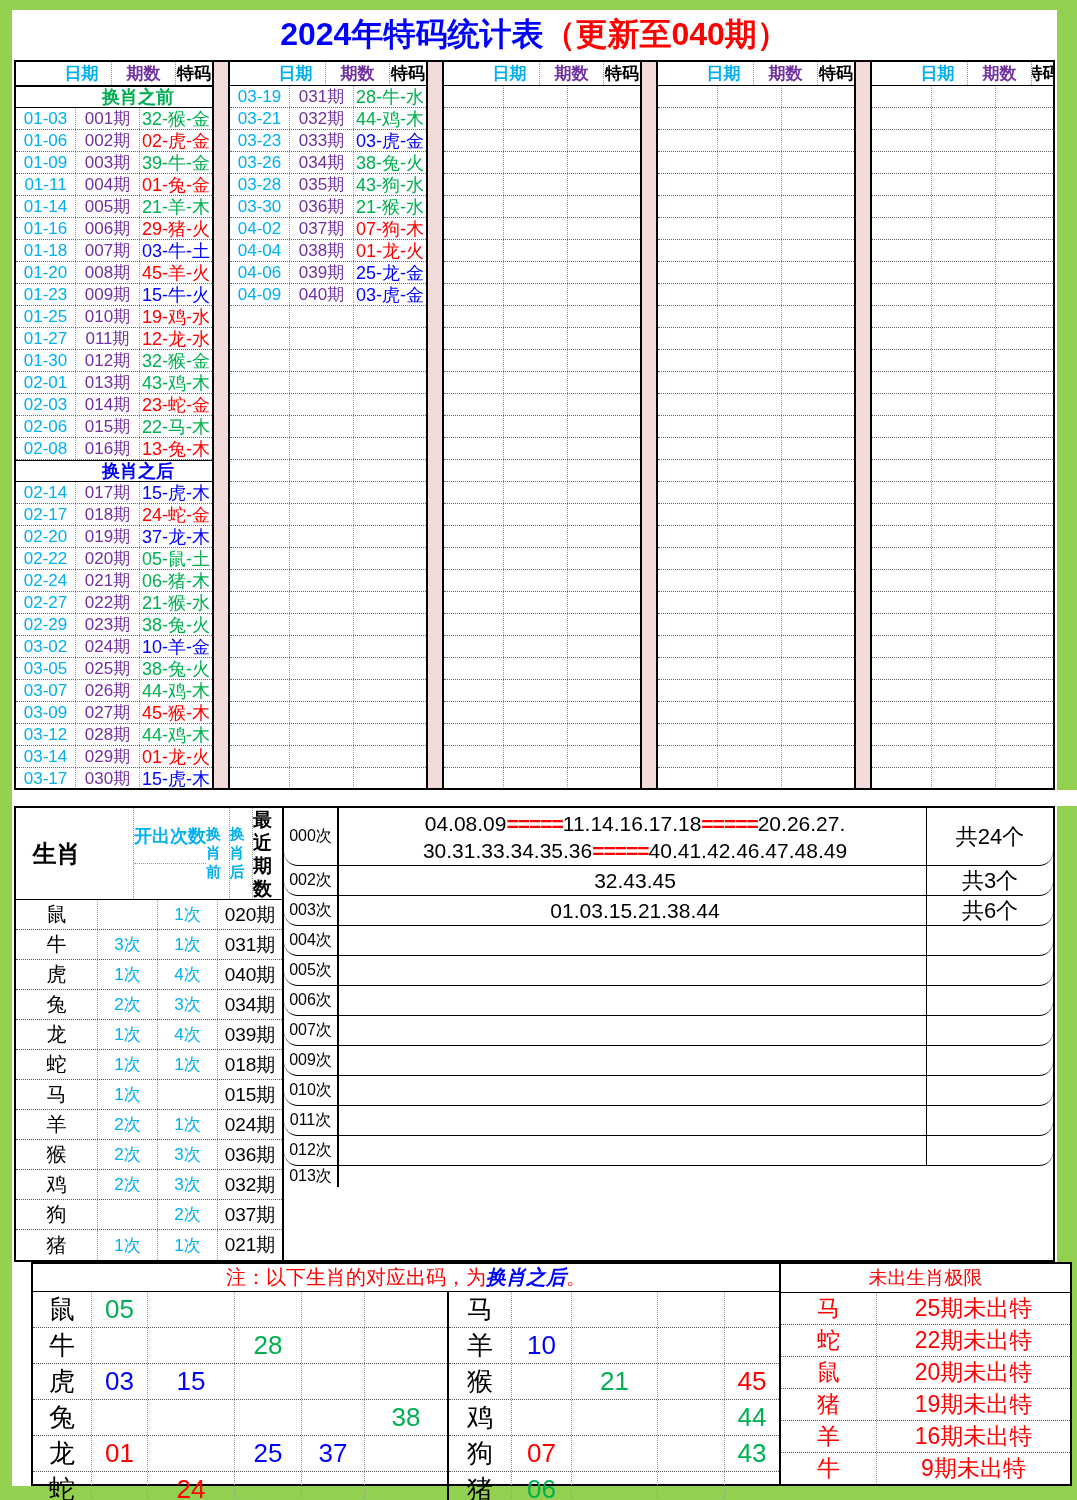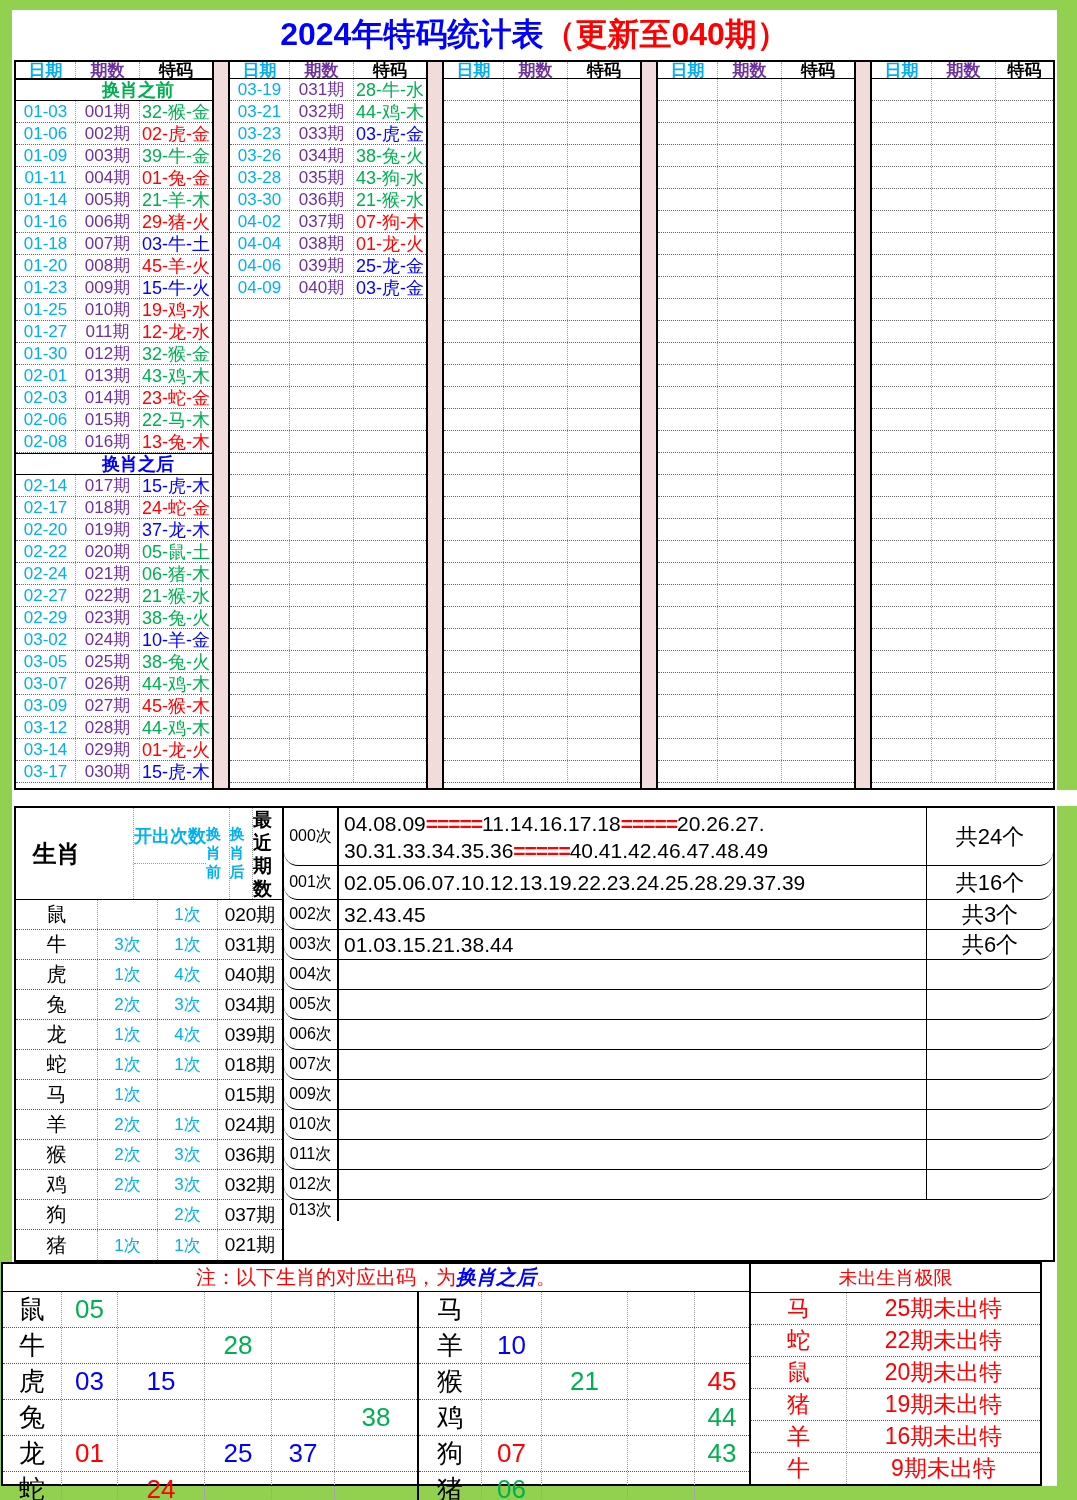--- a/index.html
+++ b/index.html
@@ -15,21 +15,21 @@
   #title { position:absolute; left:12px; top:8px; width:1045px; height:52px; text-align:center; line-height:52px; font-size:32px; font-weight:bold; white-space:nowrap; }
   #title .t-main { color:#0000FF; }
   #title .t-suffix { color:#FF0000; }
 
   
   #top-groups { position:absolute; left:14px; top:60px; display:flex; height:730px; }
   .grp { width:200px; height:730px; border:2px solid #000; background:#fff; overflow:hidden; }
   .grp:last-child { width:185px; }
   .sep { width:14px; height:730px; background:#F2DCDB; border-top:2px solid #000; border-bottom:2px solid #000; }
   .trow { display:flex; height:22px; border-bottom:1px dotted #666; }
-  .thead { height:17px; border-bottom:1px solid #000; }
+  .thead { height:24px; border-bottom:1px solid #000;padding-left:36px; }
   .cell { display:flex; align-items:center; justify-content:center; overflow:hidden; white-space:nowrap; }
   .c-date { width:59px; }
   .c-period { width:64px; border-left:1px dotted #9a9a9a; }
   .c-code { flex:1; border-left:1px dotted #9a9a9a; }
   .c-full { flex:1; font-weight:bold; font-size:18px;padding-left:48px; }
   .section { border-top:1px solid #000; border-bottom:1px solid #000; }
   .hdr { font-weight:bold; font-size:17px; color:#000; }
   .hdr-date { color:#00B0F0; }
   .hdr-period { color:#7030A0; }
   .date { color:#00B0F0; font-size:17px; }
@@ -56,26 +56,26 @@
   .s-b,.s-a { width:60px; display:flex; align-items:center; justify-content:center; color:#00B0F0; font-size:17px; border-left:1px dotted #9a9a9a; }
   .s-r { flex:1; display:flex; align-items:center; justify-content:center; font-size:19px; border-left:1px dotted #9a9a9a; }
 
   #freq { flex:1; display:flex; flex-direction:column; }
   .frow { display:flex; height:30px; border-bottom:1px solid #000;border-radius:14px; }
   .frow:last-child { border-bottom:none;flex-direction:column; }
   .f0 { height:58px; }
   .f1 { height:34px; }
   .flabel { width:55px; display:flex; align-items:center; justify-content:center; font-size:16px; border-right:2px solid #000; }
   .fnums { width:588px; border-right:1px solid #000; display:flex; flex-direction:column; justify-content:center; padding-left:5px; overflow:hidden; }
-  .fline { font-size:21px; line-height:27px; white-space:nowrap; }
+  .fline { font-size:21px; line-height:27px; white-space:nowrap;text-align:center; }
   .fline .eq { color:#FF0000; font-weight:bold; letter-spacing:-1px; }
   .ftotal { flex:1; display:flex; align-items:center; justify-content:center; font-size:22px; }
 
   
-  #bottom { position:absolute; left:1px; top:1262px; width:1041px; height:224px; border:2px solid #000; display:flex; background:#fff; }
+  #bottom { position:absolute; left:31px; top:1262px; width:1041px; height:224px; border:2px solid #000; display:flex; background:#fff; }
   #b-left-wrap { width:748px; border-right:2px solid #000; display:flex; flex-direction:column; }
   #note-row { height:33px; border-bottom:1px solid #000; display:flex; align-items:center; justify-content:center; font-size:20px; white-space:nowrap; }
   #note-row .n-red { color:#FF0000; }
   #note-row .n-blue { color:#0000FF; font-style:italic; font-weight:bold; }
   #b-tables { flex:1; display:flex; }
   #b-left { width:416px; border-right:2px solid #000; display:flex; flex-direction:column; }
   #b-mid { flex:1; display:flex; flex-direction:column; }
   .brow { flex:1; display:flex; border-bottom:1px dotted #555; }
   .brow:last-child { border-bottom:none; }
   .b-z { display:flex; align-items:center; justify-content:center; font-size:26px; color:#000; }
@@ -1032,27 +1032,20 @@
       </div>
   </div>
   <div id="freq">
       <div class="frow f0">
         <div class="flabel">000次</div>
         <div class="fnums">
           <div class="fline"><span class="num">04.08.09</span><span class="eq">=====</span><span class="num">11.14.16.17.18</span><span class="eq">=====</span><span class="num">20.26.27.</span></div>
           <div class="fline"><span class="num">30.31.33.34.35.36</span><span class="eq">=====</span><span class="num">40.41.42.46.47.48.49</span></div>
         </div>
         <div class="ftotal">共24个</div>
-      </div>
-      <div class="frow f1">
-        <div class="flabel">001次</div>
-        <div class="fnums">
-          <div class="fline"><span class="num">02.05.06.07.10.12.13.19.22.23.24.25.28.29.37.39</span></div>
-        </div>
-        <div class="ftotal">共16个</div>
       </div>
       <div class="frow">
         <div class="flabel">002次</div>
         <div class="fnums">
           <div class="fline"><span class="num">32.43.45</span></div>
         </div>
         <div class="ftotal">共3个</div>
       </div>
       <div class="frow">
         <div class="flabel">003次</div>

